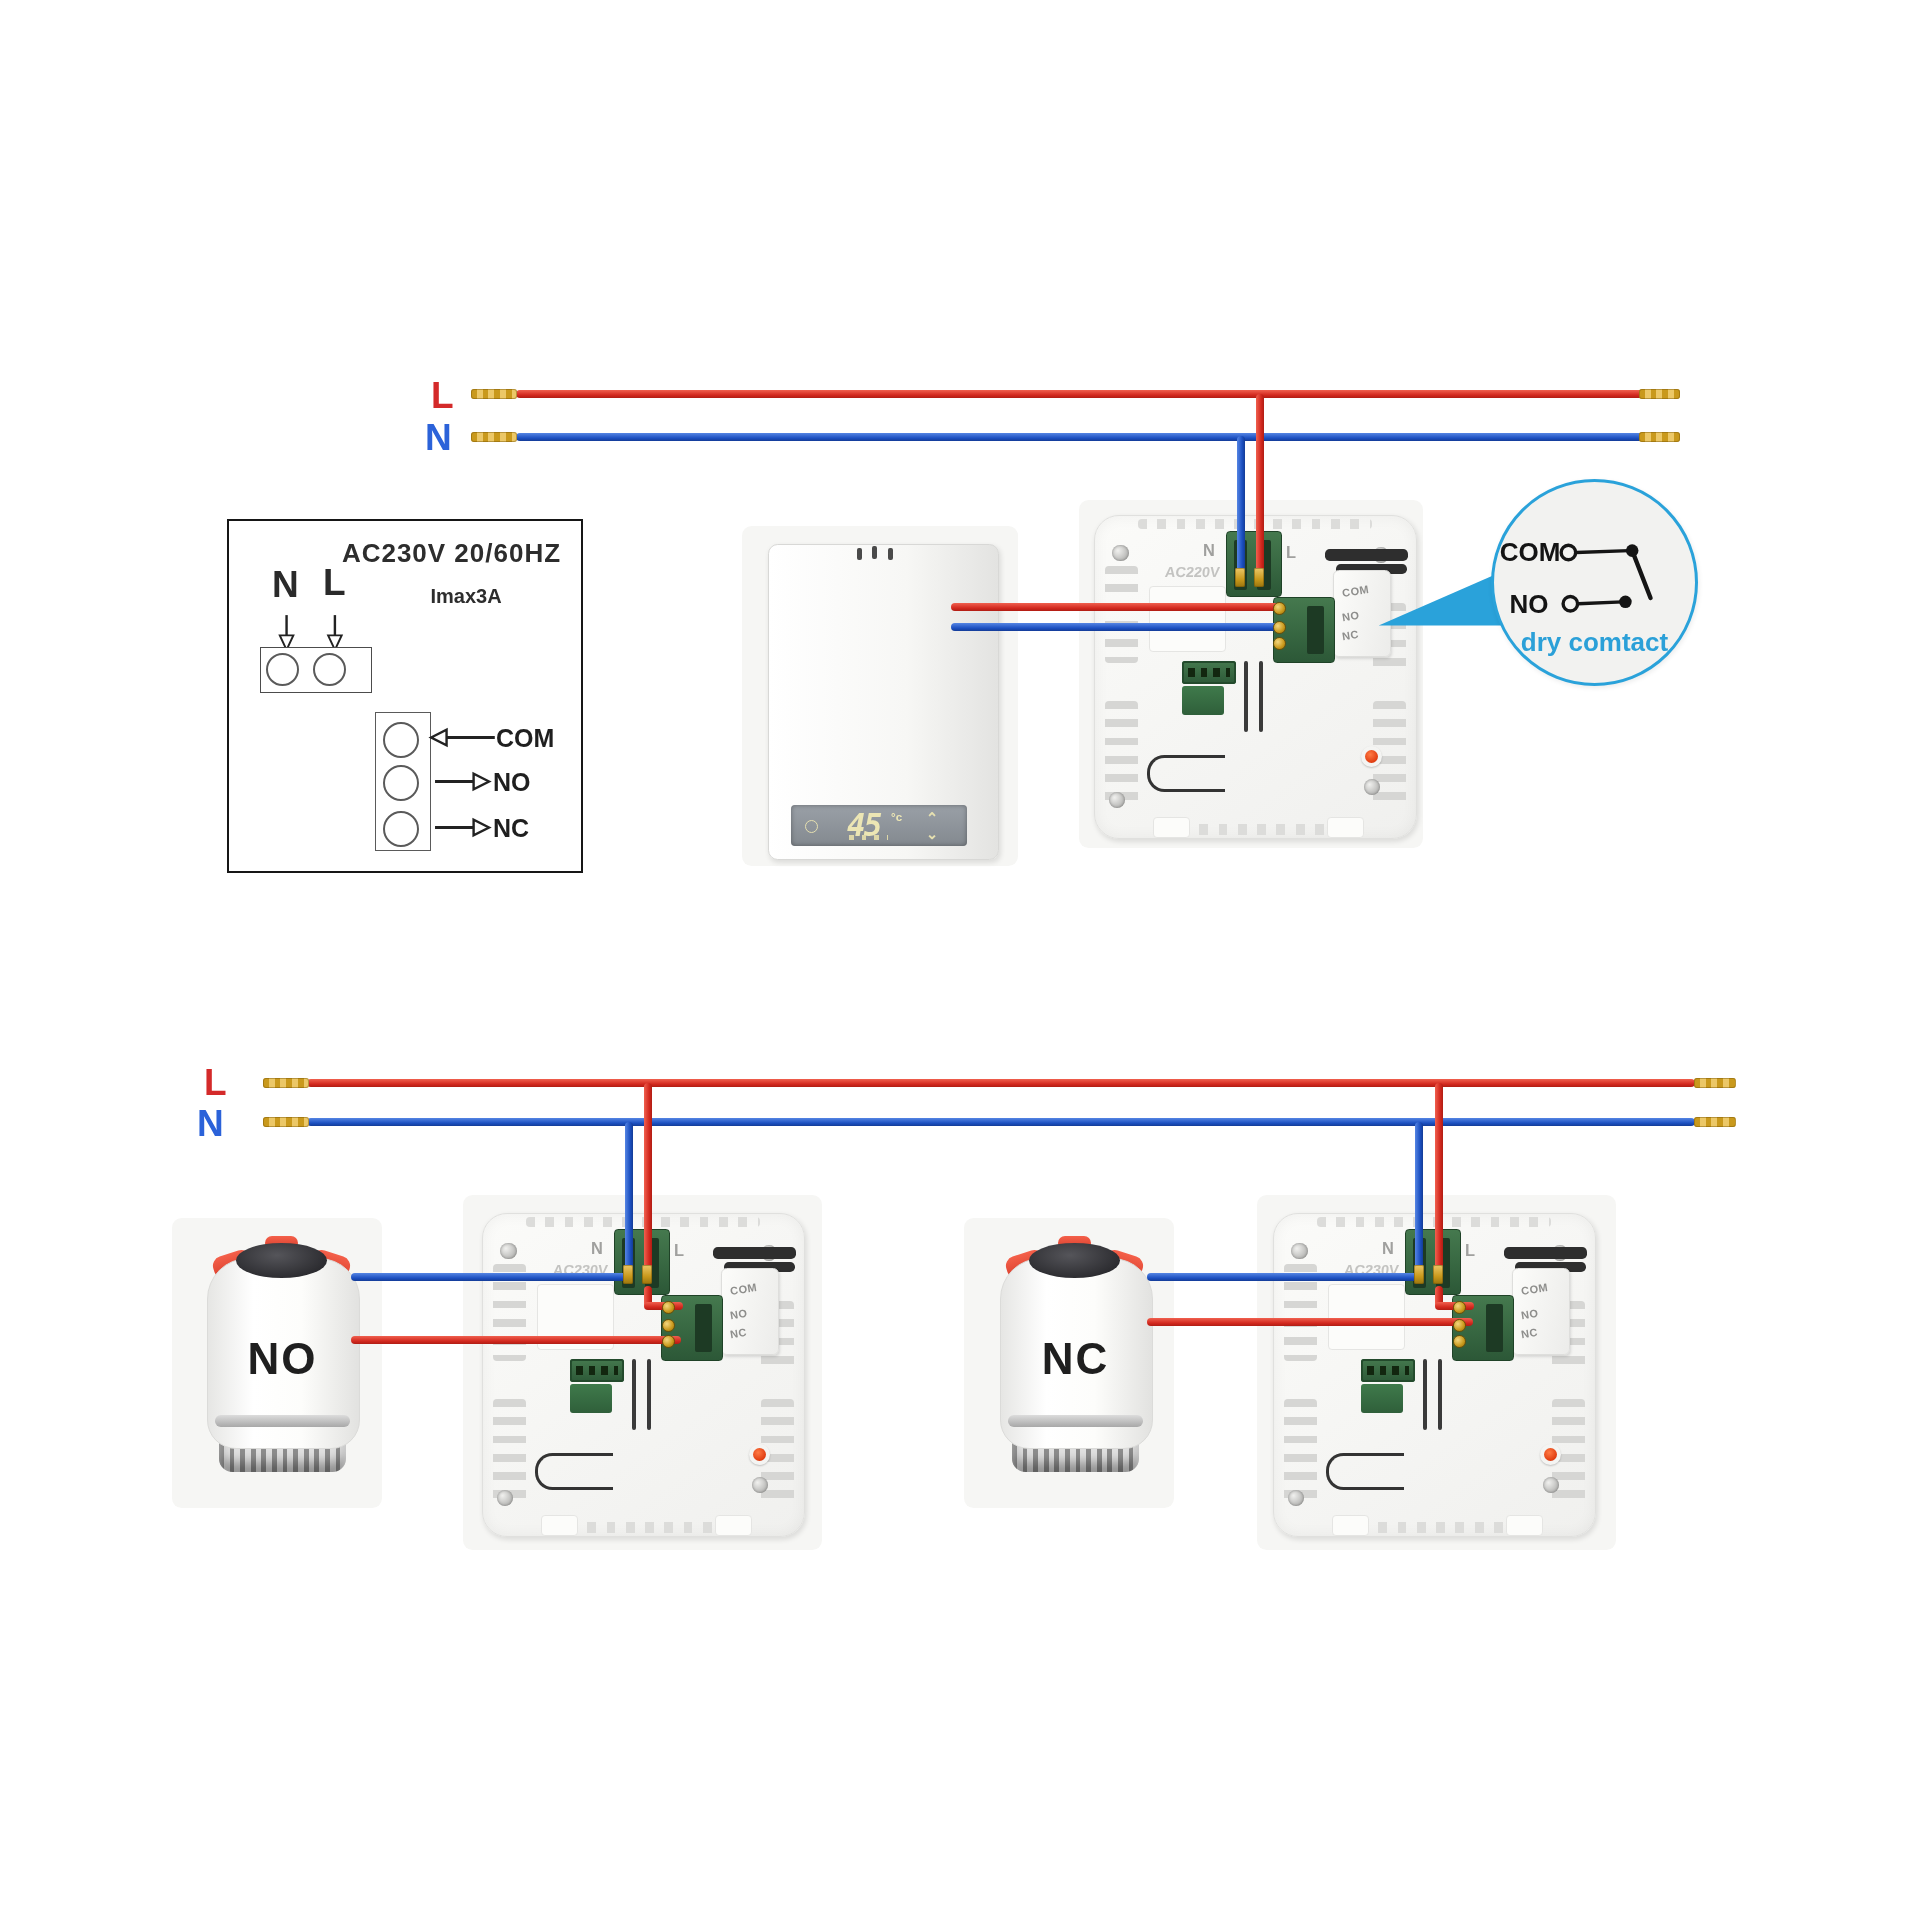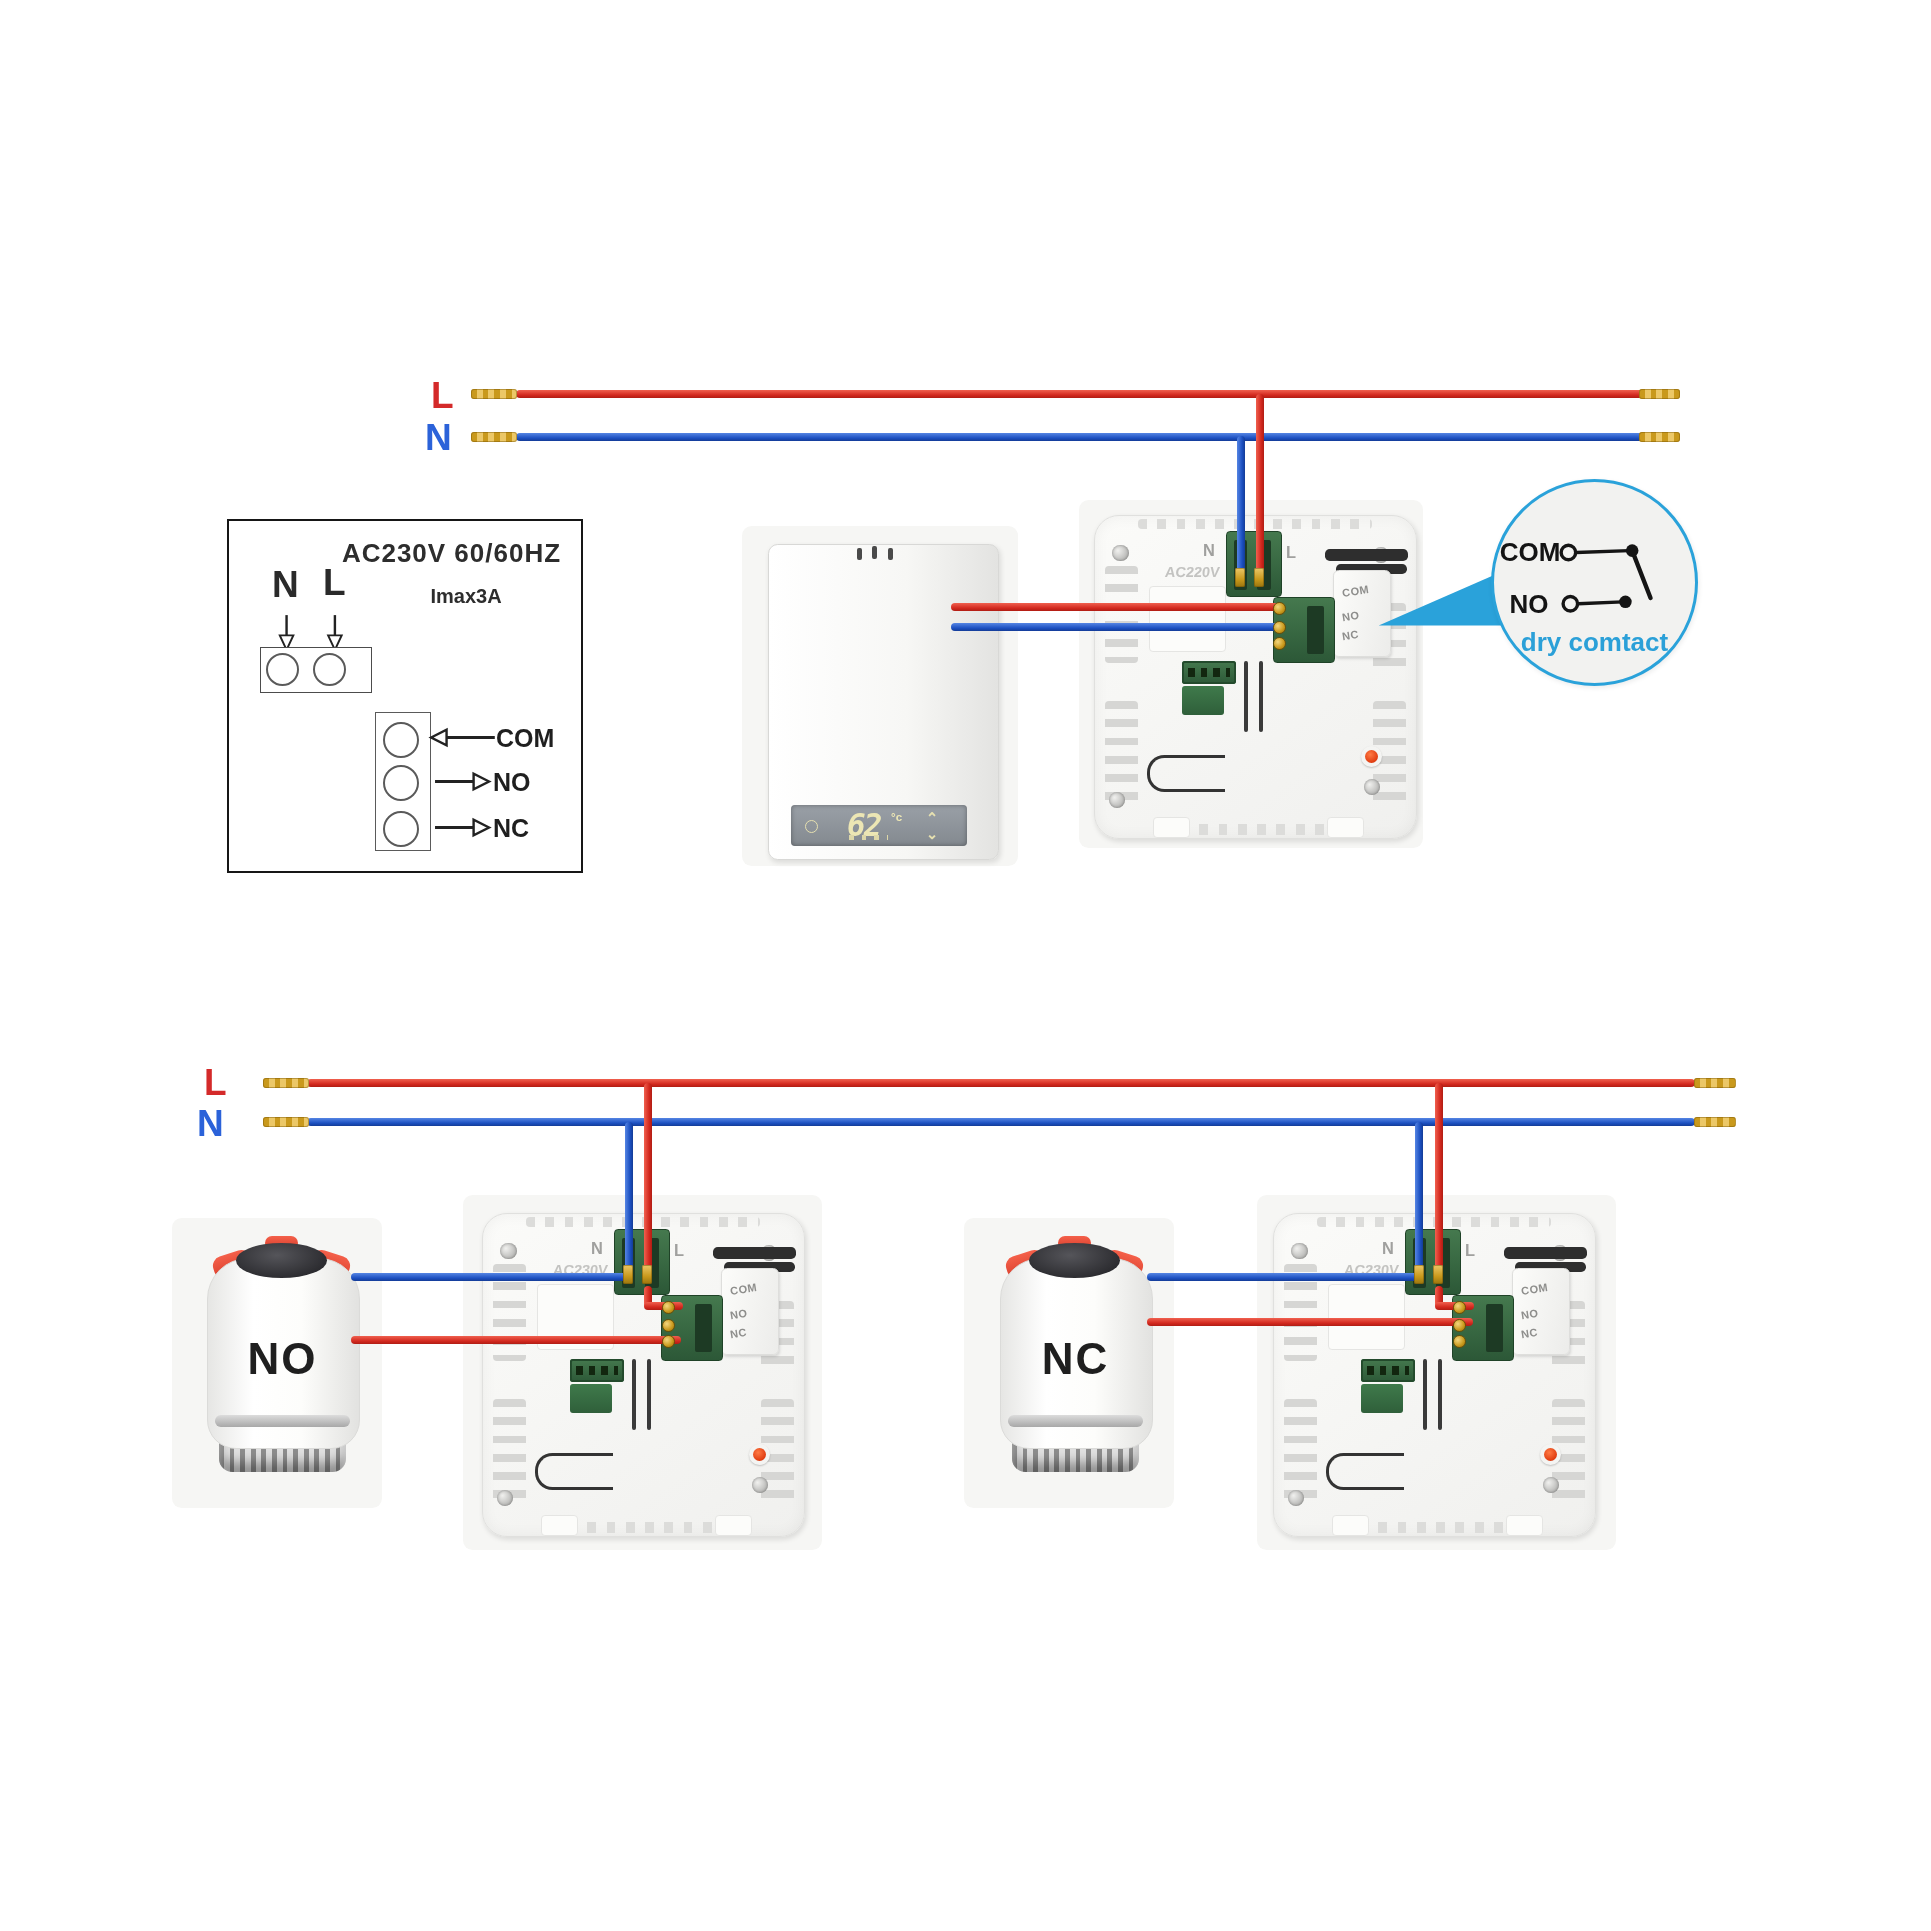--- a/index.html
+++ b/index.html
@@ -131,21 +131,21 @@
   <div class="photo" style="left:742px;top:526px;width:276px;height:340px;"></div>
   <div class="photo" style="left:463px;top:1195px;width:359px;height:355px;"></div>
   <div class="photo" style="left:1257px;top:1195px;width:359px;height:355px;"></div>
   <div class="photo" style="left:172px;top:1218px;width:210px;height:290px;"></div>
   <div class="photo" style="left:964px;top:1218px;width:210px;height:290px;"></div>
 
   <div class="busL" style="left:431px;top:375px;">L</div>
   <div class="busN" style="left:425px;top:417px;">N</div>
 
   <div class="legend">
-    <div class="leg-title">AC230V 60/60HZ</div>
+    <div class="leg-title">AC230V 20/60HZ</div>
     <div class="leg-sub">Imax3A</div>
     <div class="leg-NL" style="left:43px;top:43px;">N</div>
     <div class="leg-NL" style="left:94px;top:41px;">L</div>
     <svg class="abs" style="left:45px;top:92px;" width="87" height="39" viewBox="0 0 90 40">
       <line x1="13" y1="2" x2="13" y2="26" stroke="#222" stroke-width="2.5"></line>
       <polygon points="13,38 6,23 20,23" fill="#fff" stroke="#222" stroke-width="2"></polygon>
       <line x1="63" y1="2" x2="63" y2="26" stroke="#222" stroke-width="2.5"></line>
       <polygon points="63,38 56,23 70,23" fill="#fff" stroke="#222" stroke-width="2"></polygon>
     </svg>
     <div class="leg-rect2"></div>
@@ -171,21 +171,21 @@
     </svg>
     <div class="leg-arrow-label" style="left:264px;top:293px;">NC</div>
   </div>
 
   <div class="boiler">
     <div class="bvent" style="left:88px;top:2.9px;"></div>
     <div class="bvent" style="left:103px;top:1px;"></div>
     <div class="bvent" style="left:119px;top:2.9px;"></div>
     <div class="bdisplay">
       <div class="bd-pwr"></div>
-      <div class="bd-temp">62</div>
+      <div class="bd-temp">45</div>
       <div class="bd-unit">°c</div>
       <div class="bd-chev" style="left:135px;top:7.7px;">⌃</div>
       <div class="bd-chev" style="left:135px;top:24px;">⌄</div>
       <div class="bd-dots"></div>
     </div>
   </div>
 
   <div class="tstat" style="left:1094px;top:515px;">
     <div class="bumps" style="left:43px;top:2.9px;width:234px;"></div>
     <div class="bumps" style="left:85px;top:308px;width:154px;"></div>

